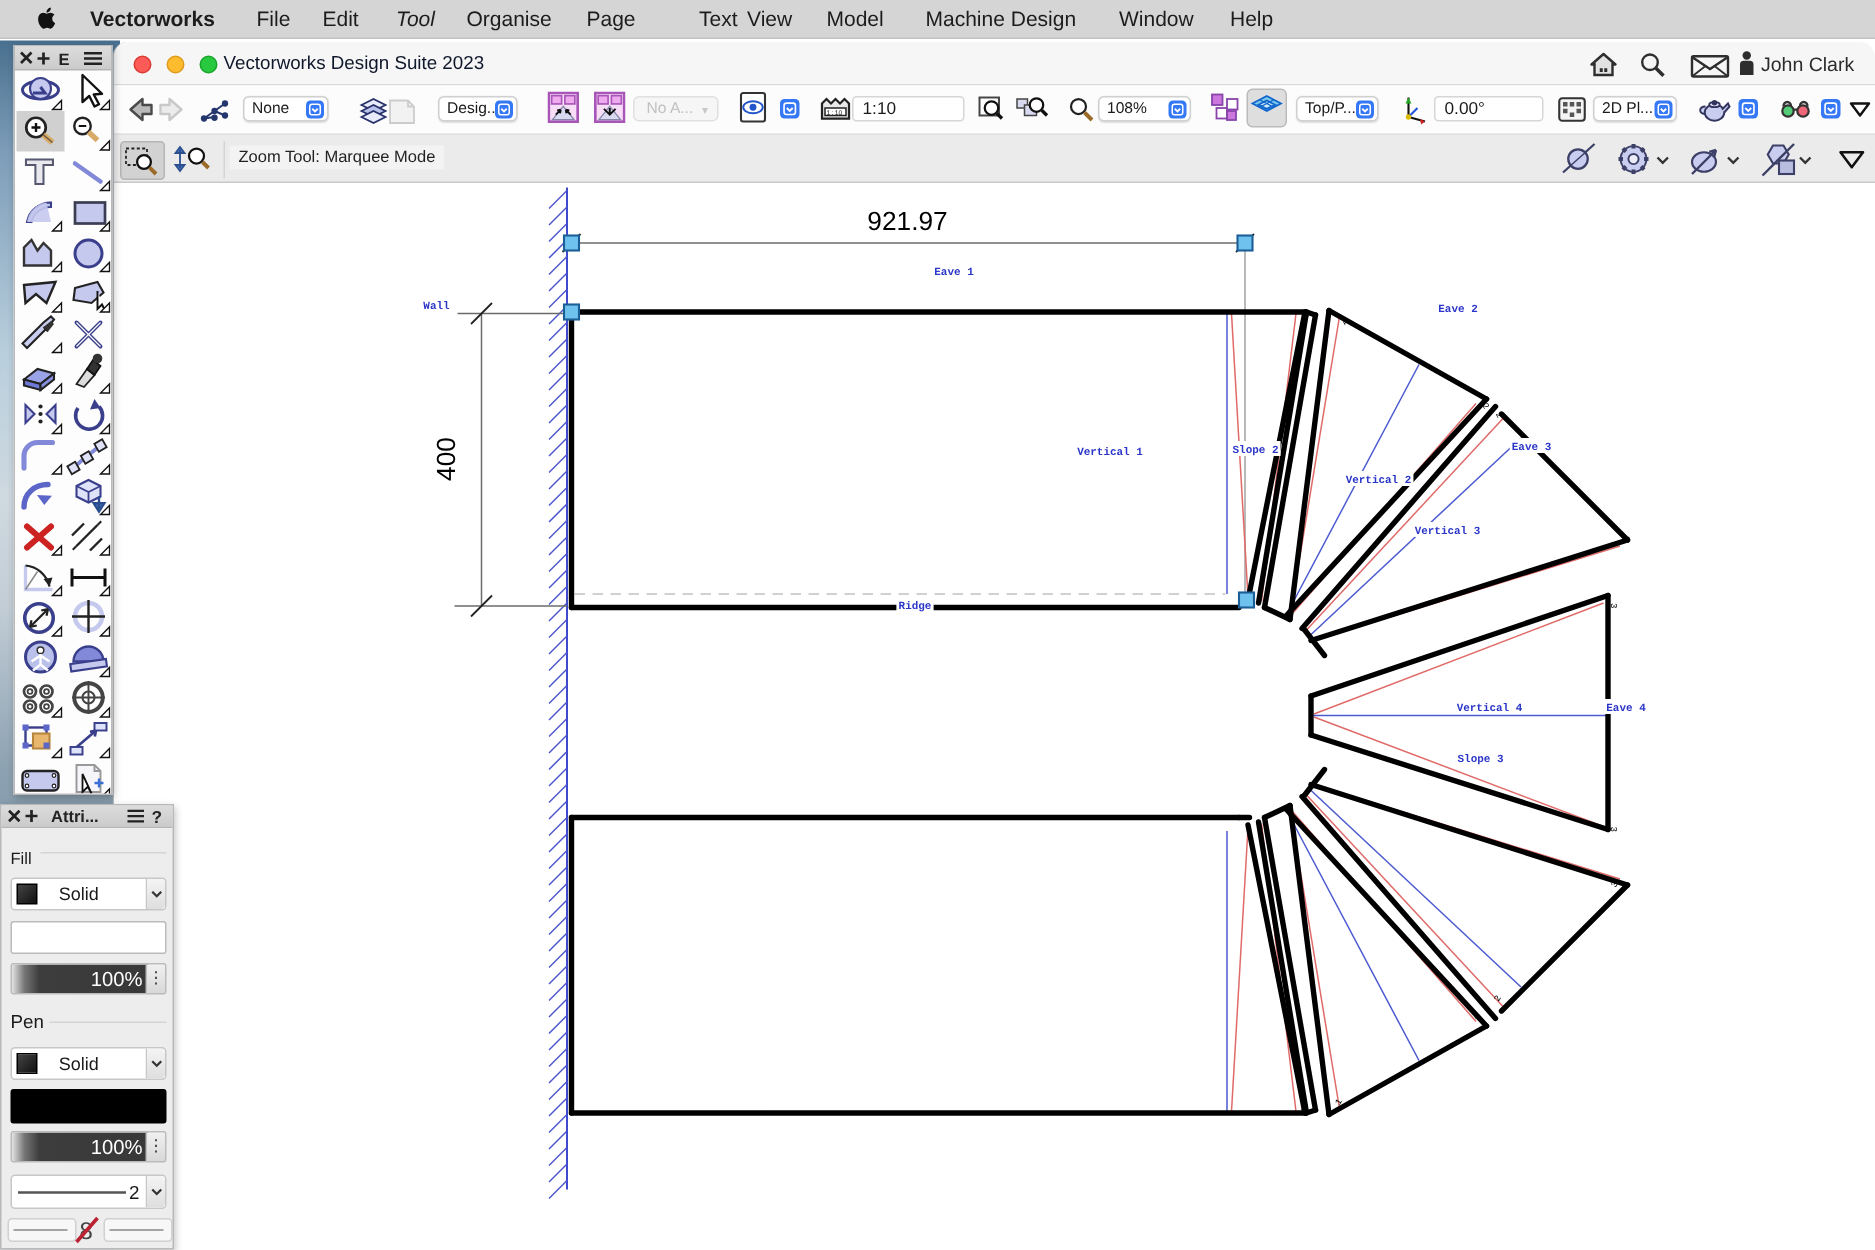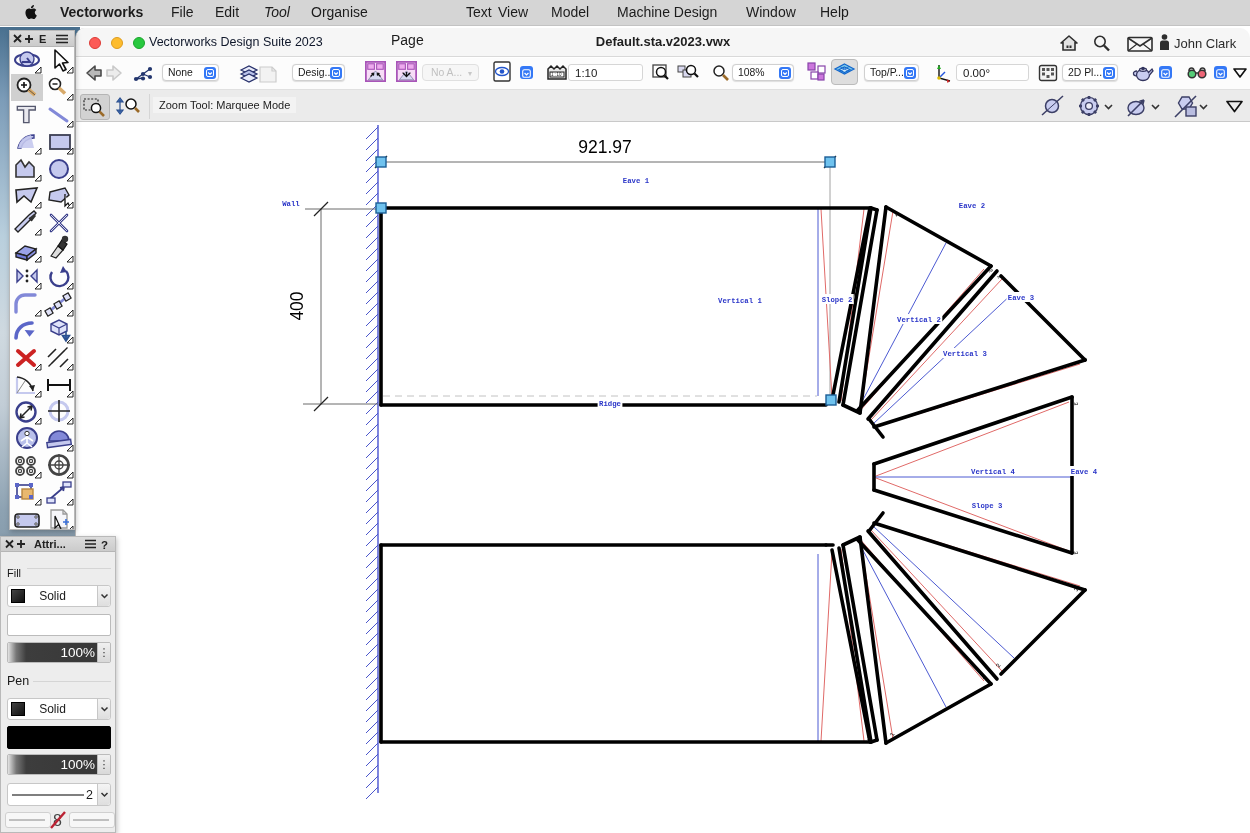--- a/index.html
+++ b/index.html
@@ -20,36 +20,35 @@
 </style></head><body>
 <div class="menubar">
     <svg width="15" height="16" viewBox="0 0 15 16" style="position:absolute;left:24px;top:4px;">
       <path fill="#111" d="M10.8 8.5c0-1.7 1.4-2.5 1.5-2.6-.8-1.2-2.1-1.3-2.5-1.4-1.1-.1-2.1.6-2.6.6-.5 0-1.4-.6-2.3-.6-1.2 0-2.3.7-2.9 1.8-1.2 2.1-.3 5.3.9 7 .6.9 1.3 1.8 2.2 1.8.9 0 1.2-.6 2.3-.6 1.1 0 1.4.6 2.3.6.9 0 1.5-.9 2.1-1.7.7-1 .9-1.9 1-2-.1 0-1.9-.8-2-2.9zM9.2 3.3c.5-.6.8-1.4.7-2.3-.7 0-1.6.5-2.1 1.1-.5.5-.9 1.4-.8 2.2.9.1 1.7-.4 2.2-1z"></path>
     </svg>
 <span style="left:60px;font-weight:bold;">Vectorworks</span>
 <span style="left:171px;">File</span>
 <span style="left:215px;">Edit</span>
 <span style="left:264px;font-style:italic;">Tool</span>
 <span style="left:311px;">Organise</span>
-<span style="left:391px;margin-top:28px;">Page</span>
+<span style="left:391px;">Page</span>
 <span style="left:466px;">Text</span>
 <span style="left:498px;">View</span>
 <span style="left:551px;">Model</span>
 <span style="left:617px;">Machine Design</span>
 <span style="left:746px;">Window</span>
 <span style="left:820px;text-align:right;">Help</span>
 </div>
 <div class="desktop"></div>
 <div class="window">
 <div class="titlebar">
 <span class="light" style="position:absolute;left:13px;top:9px;background:#fc5b57;border:0.5px solid #dd3b36;"></span>
 <span class="light" style="position:absolute;left:35px;top:9px;background:#fdbc2e;border:0.5px solid #de9c1e;"></span>
 <span class="light" style="position:absolute;left:57px;top:9px;background:#28c83f;border:0.5px solid #1aa62c;"></span>
 <span style="position:absolute;left:73px;top:7px;font-size:12.5px;color:#0f172a;">Vectorworks Design Suite 2023</span>
-<span style="position:absolute;left:0;right:0;top:6px;text-align:center;font-size:13px;font-weight:bold;color:#1f1f1f;">Default.sta.v2023.vwx</span>
 <svg width="200" height="24" viewBox="0 0 200 24" style="position:absolute;left:980px;top:3px;">
 <g fill="none" stroke="#2e2e2e" stroke-width="1.6">
 <path d="M5 12 L13 5 L21 12 Z" fill="#e2e2e2" stroke-linejoin="round"></path>
           <path d="M7 11 V19 H19 V11" fill="#e2e2e2"></path>
 <rect x="10.5" y="14.5" width="2" height="2.5" fill="#2e2e2e" stroke="none"></rect>
           <rect x="13.5" y="14.5" width="2" height="2.5" fill="#2e2e2e" stroke="none"></rect>
 <circle cx="44" cy="10.5" r="5.2"></circle>
           <line x1="48" y1="14.5" x2="53" y2="19.5" stroke-width="2.4"></line>
 <rect x="72" y="6.5" width="24" height="13.5" rx="1"></rect>
           <path d="M72 7 L84 15 L96 7"></path>

